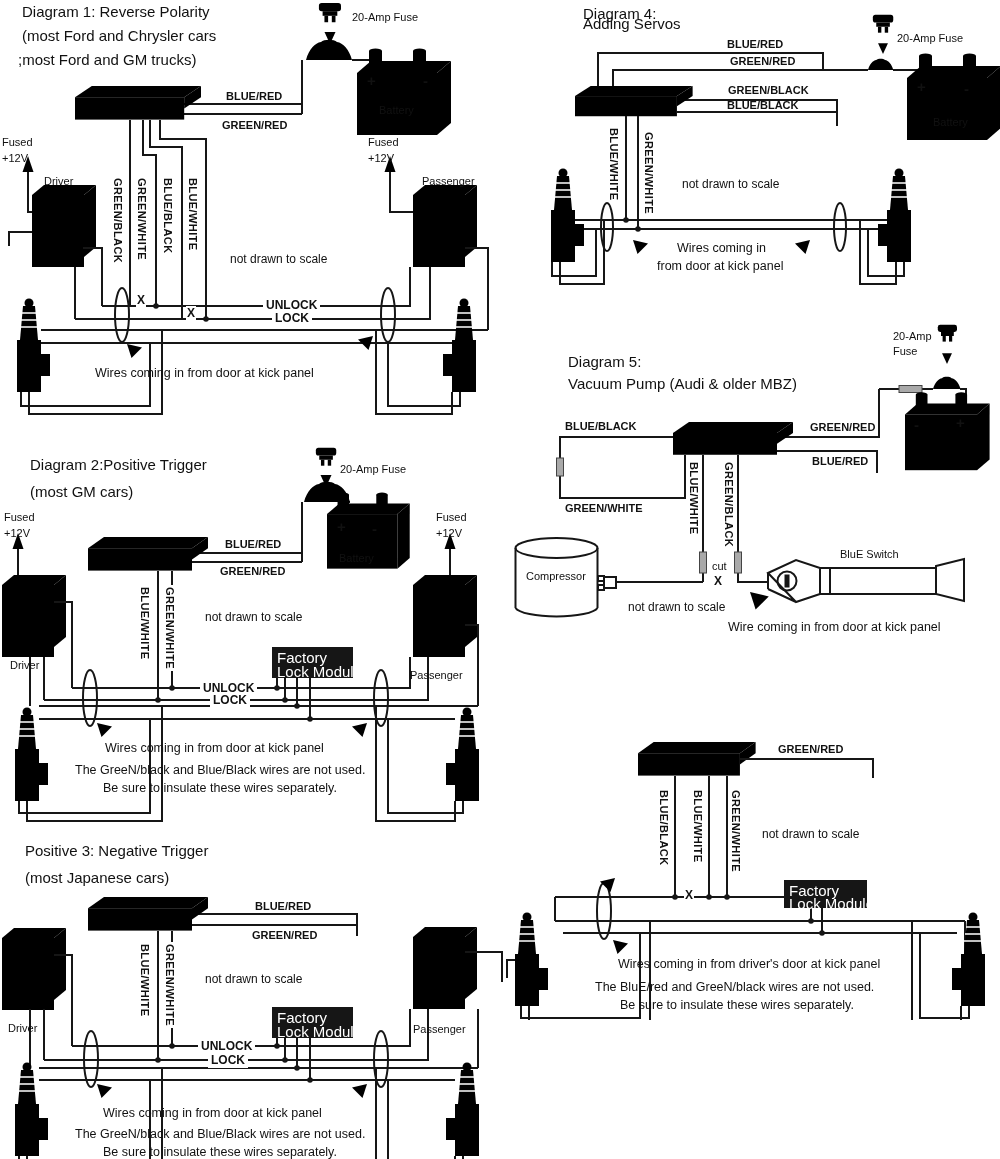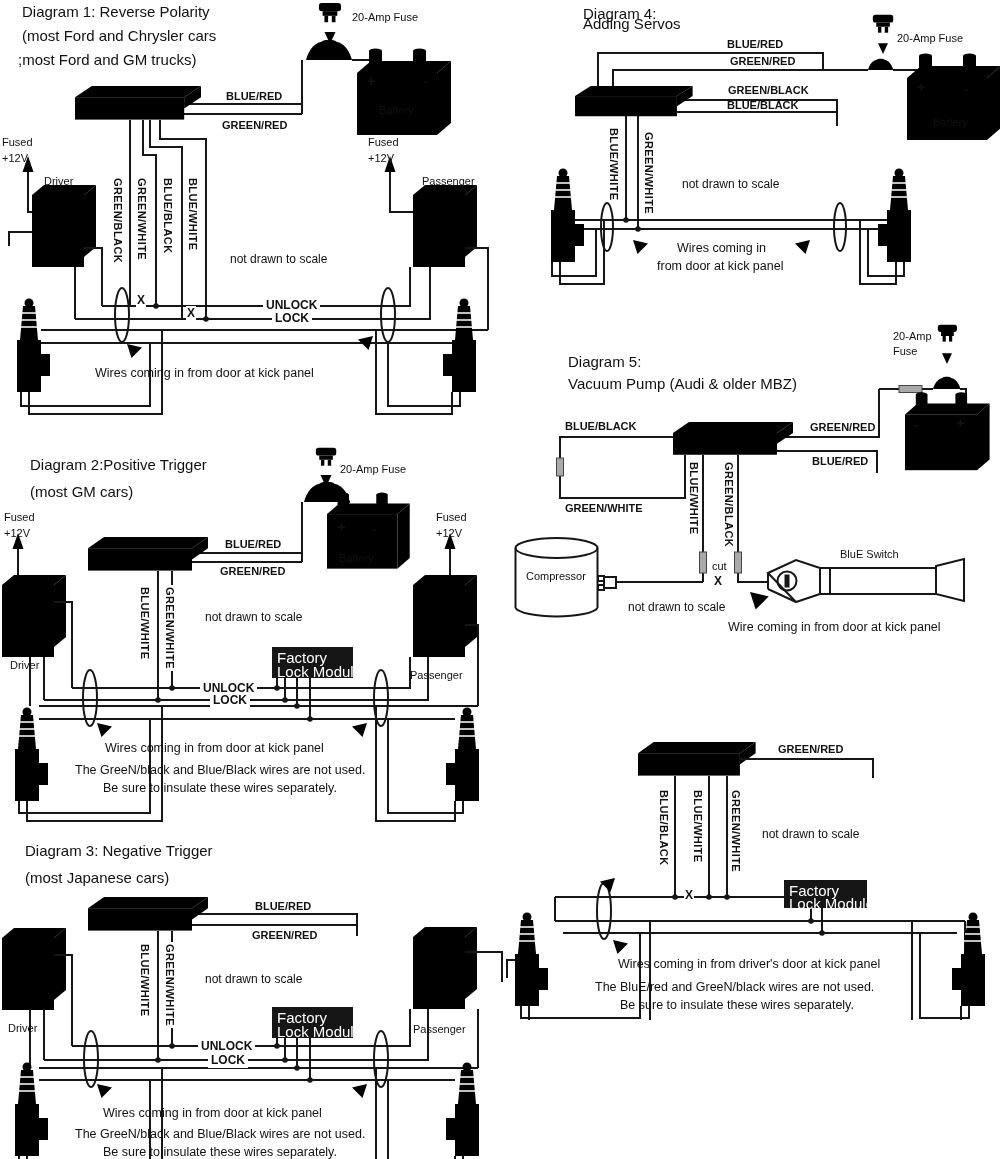--- a/index.html
+++ b/index.html
@@ -267,21 +267,21 @@
     </g>
     <ellipse cx="91" cy="229" rx="7" ry="28"></ellipse>
     <ellipse cx="381" cy="229" rx="7" ry="28"></ellipse>
     <use href="#sym-arr-ul" transform="translate(97,254)"></use>
     <use href="#sym-arr-ur" transform="translate(344,254)"></use>
     <use href="#sym-servo" transform="translate(10,232)"></use>
     <use href="#sym-servo" transform="translate(484,232) scale(-1,1)"></use>
     <circle class="dot" cx="158" cy="230" r="2.8"></circle>
     <circle class="dot" cx="172" cy="216" r="2.8"></circle>
   </svg>
-  <div class="lbl t15" style="left:25px;top:12px">Diagram 3: Negative Trigger</div>
+  <div class="lbl t15" style="left:25px;top:12px">Positive 3: Negative Trigger</div>
   <div class="lbl t15" style="left:25px;top:39px">(most Japanese cars)</div>
   <div class="lbl t11b" style="left:255px;top:70px">BLUE/RED</div>
   <div class="lbl t11b" style="left:252px;top:99px">GREEN/RED</div>
   <div class="lbl t11" style="left:8px;top:192px">Driver</div>
   <div class="lbl t11" style="left:413px;top:193px">Passenger</div>
   <div class="lbl vlbl" style="left:137px;top:112px">BLUE/WHITE</div>
   <div class="lbl vlbl" style="left:162px;top:112px">GREEN/WHITE</div>
   <div class="lbl t12" style="left:205px;top:142px">not drawn to scale</div>
   <div class="lbl wlbl" style="left:277px;top:179px">Factory</div>
   <div class="lbl wlbl" style="left:277px;top:193px">Lock Module</div>

